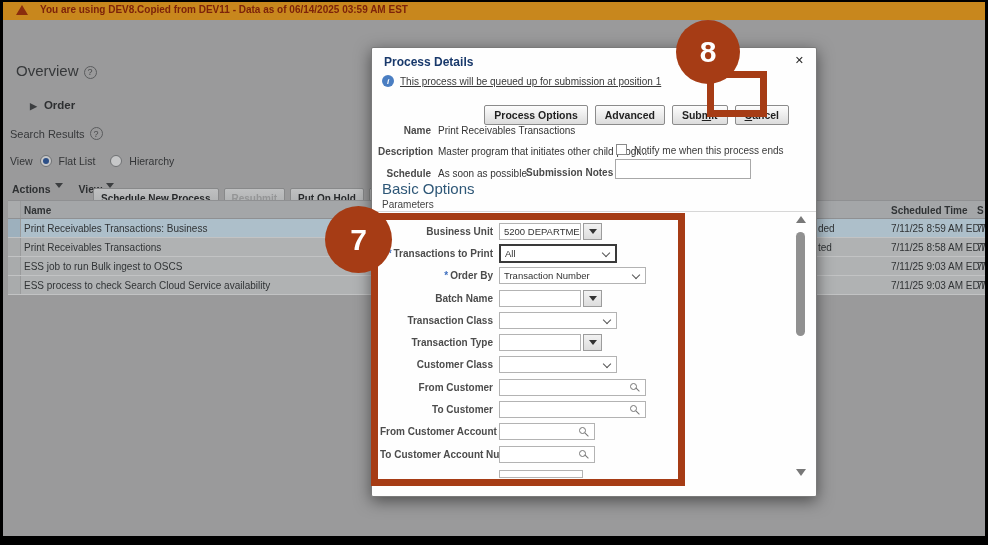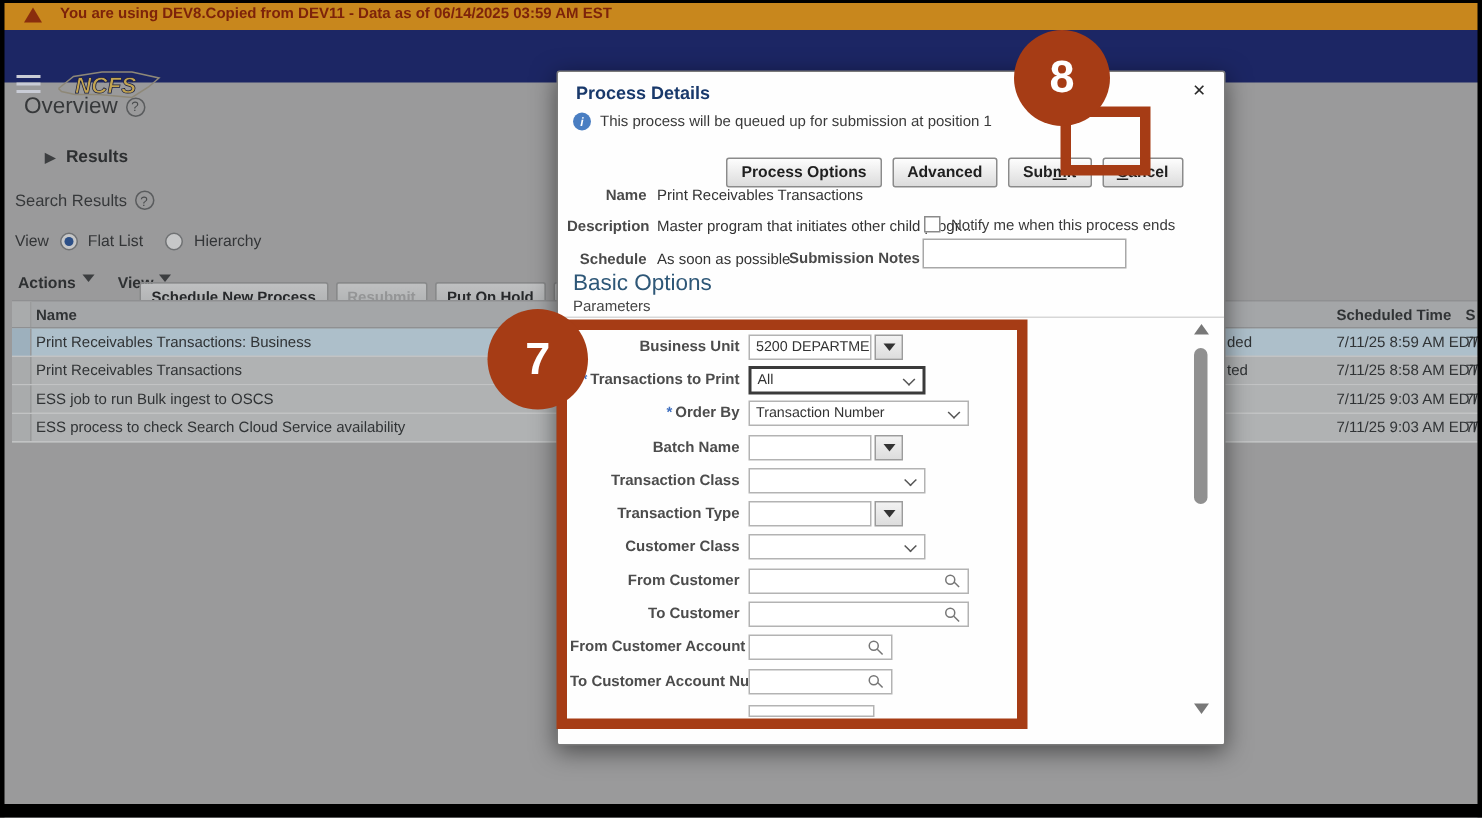--- a/index.html
+++ b/index.html
@@ -60,21 +60,21 @@
   .thead .cell { font-weight:bold; }
 
   
   .dialog { position:absolute; left:371px; top:47px; width:446px; height:450px; background:#fefefe;
     border:1px solid #7a7a7a; border-radius:2px; box-shadow:0 4px 16px rgba(0,0,0,.5); z-index:5; }
   .dlg-title { position:absolute; left:12px; top:7px; font-size:12px; font-weight:bold; color:#19396b; }
   .dlg-close { position:absolute; right:12px; top:6px; font-size:11px; color:#2b2b2b; cursor:default; }
   .info-row { position:absolute; left:10px; top:27px; display:flex; align-items:center; gap:6px; }
   .info-ic { width:12px; height:12px; border-radius:50%; background:#4a7ec2; color:#fff; font-size:8px; font-weight:bold;
     display:flex; align-items:center; justify-content:center; font-style:italic; }
-  .info-tx { font-size:10px; color:#3a3a3a; }
+  .info-tx { font-size:10px; color:#3a3a3a;text-decoration:underline; }
   .btn-row { position:absolute; top:57px; right:27px; display:flex; gap:7px;justify-content:space-between; }
   .dbtn { height:20px; padding:0 9px; background:linear-gradient(#fdfdfd,#dcdcdc); border:1px solid #8b8b8b;
     border-radius:2px; font-size:10.5px; font-weight:bold; color:#1f1f1f; display:flex; align-items:center; white-space:nowrap;}
   .dbtn .mn { text-decoration:underline; }
 
   .dlab { position:absolute; font-size:10px; font-weight:bold; color:#4a4a4a; text-align:right; white-space:nowrap; }
   .dval { position:absolute; font-size:10px; color:#333; white-space:nowrap; }
   .chk { position:absolute; left:244px; top:96px; width:11px; height:11px; border:1px solid #8a8a8a; background:#fff; }
   .notify-lab { position:absolute; left:262px; top:97px; font-size:10px; color:#3a3a3a; }
   .subnotes-input { position:absolute; left:243px; top:111px; width:136px; height:20px; border:1px solid #a8a8a8; background:#fff; }
@@ -118,36 +118,25 @@
 </head>
 <body>
 
 <div id="screen">
 
   <div class="banner">
     <span class="warn-tri"></span>
     <span class="banner-text">You are using DEV8.Copied from DEV11 - Data as of 06/14/2025 03:59 AM EST</span>
   </div>
 
-  <div class="navbar">
-    <span class="burger">
-        <span></span>
-        <span></span>
-        <span></span>
-      </span>
-    <svg class="logo" width="78" height="30" viewBox="0 0 78 30">
-      <polyline points="3,17 13,9 32,6 52,6 70,10 63,16 52,23 30,21 14,21 5,19 3,17" fill="none" stroke="#8e8878" stroke-width="1"></polyline>
-      <text x="14" y="20" font-family="Liberation Sans, sans-serif" font-size="15" font-weight="bold" font-style="italic" fill="#c3a451" stroke="#10183f" stroke-width="0.5">NCFS</text>
-    </svg>
-  </div>
 
   <div class="pg-title"><span>Overview</span><span class="help">?</span></div>
 
   <div class="search-row">
-    <span class="tri-r">▶</span><span>Results</span>
+    <span class="tri-r">▶</span><span>Order</span>
   </div>
 
   <div class="sr-label"><span>Search Results</span><span class="help">?</span></div>
 
   <div class="view-row">
     <span>View</span>
     <span class="radio on"></span>
     <span>Flat List</span>
     <span class="radio" style="margin-left:8px;"></span>
     <span>Hierarchy</span>

